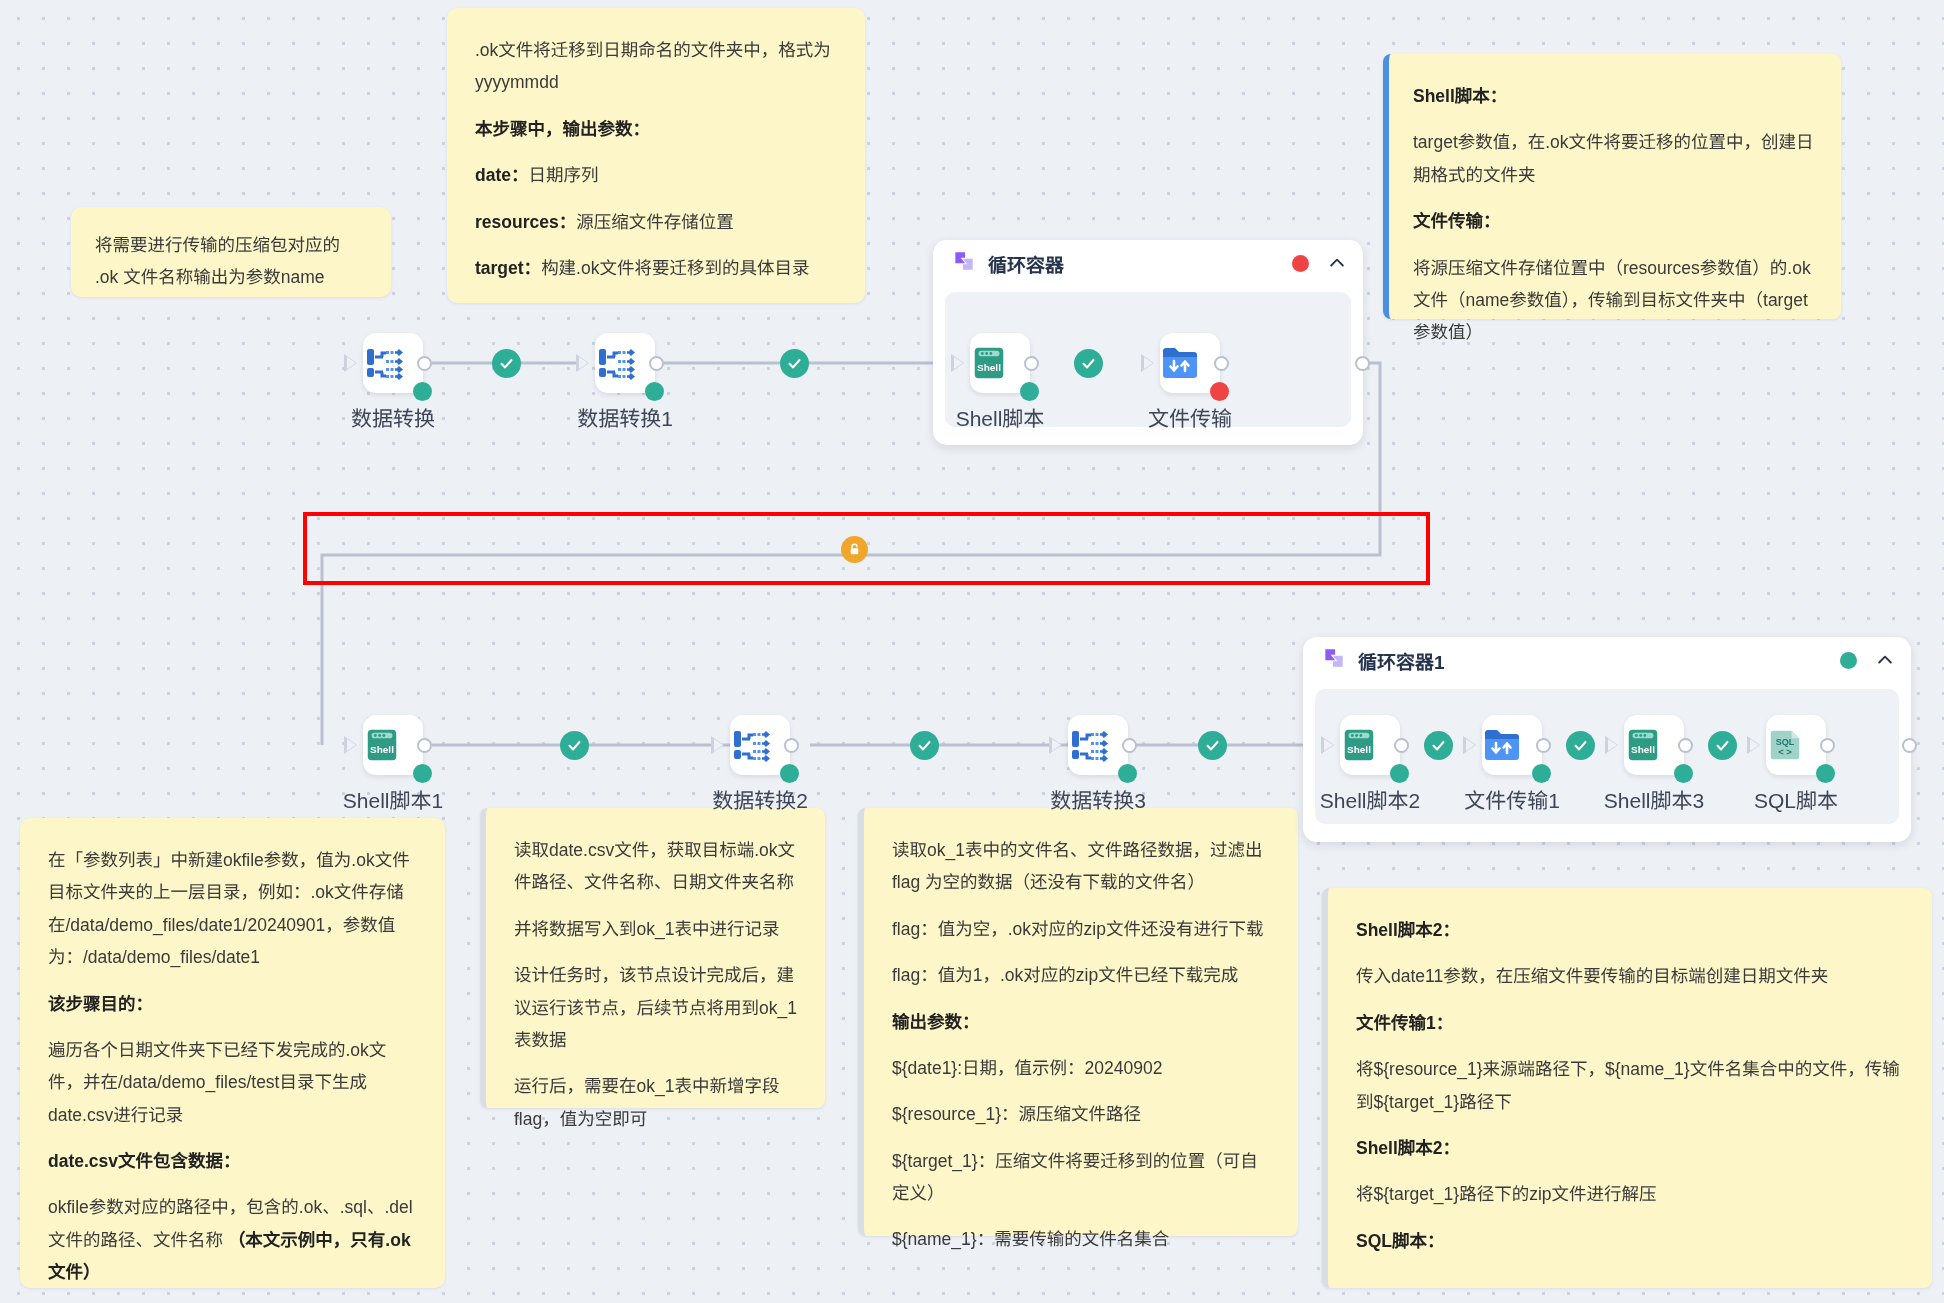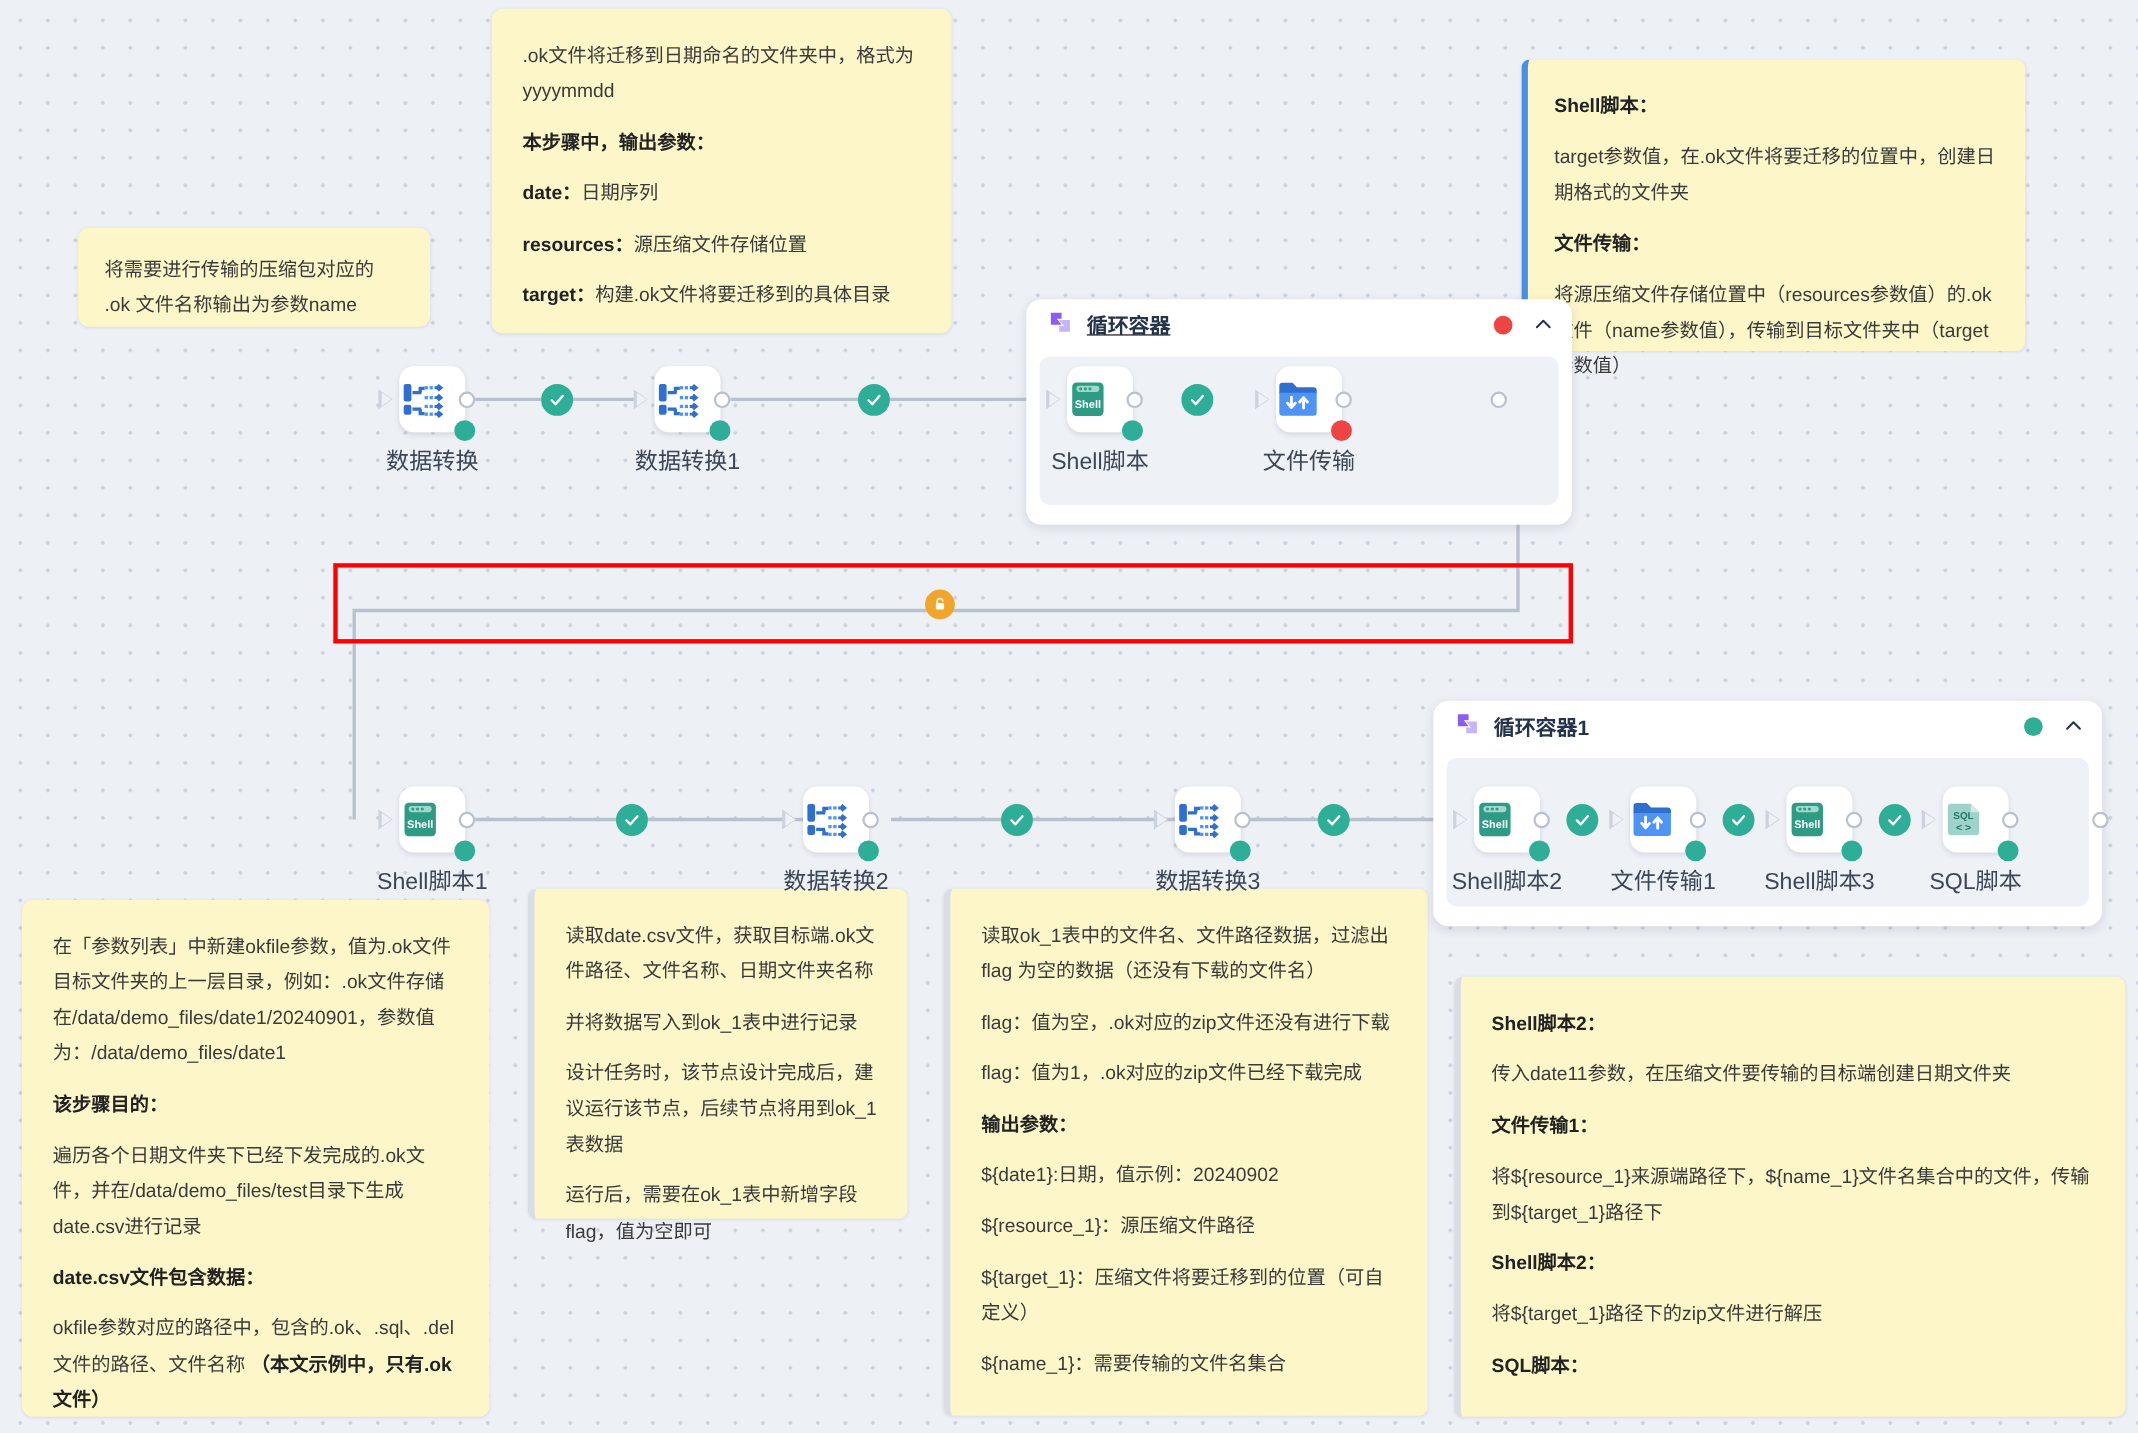--- a/index.html
+++ b/index.html
@@ -217,42 +217,42 @@
     <p>设计任务时，该节点设计完成后，需要运行任务，因为后续节点会使用到生成的date.csv表数据</p>
   </div>
 
   <div class="note grey-edge" style="left:480px; top:808px; width:345px; height:300px;">
     <p>读取date.csv文件，获取目标端.ok文件路径、文件名称、日期文件夹名称</p>
     <p>并将数据写入到ok_1表中进行记录</p>
     <p>设计任务时，该节点设计完成后，建议运行该节点，后续节点将用到ok_1表数据</p>
     <p>运行后，需要在ok_1表中新增字段flag，值为空即可</p>
   </div>
 
-  <div class="note grey-edge" style="left:858px; top:808px; width:440px; height:479px;">
+  <div class="note grey-edge" style="left:858px; top:808px; width:440px; height:428px;">
     <p>读取ok_1表中的文件名、文件路径数据，过滤出 flag 为空的数据（还没有下载的文件名）</p>
     <p>flag：值为空，.ok对应的zip文件还没有进行下载</p>
     <p>flag：值为1，.ok对应的zip文件已经下载完成</p>
     <p class="bold">输出参数：</p>
     <p>${date1}:日期，值示例：20240902</p>
     <p>${resource_1}：源压缩文件路径</p>
     <p>${target_1}：压缩文件将要迁移到的位置（可自定义）</p>
     <p>${name_1}：需要传输的文件名集合</p>
   </div>
 
   <div class="note grey-edge" style="left:1322px; top:888px; width:610px; height:400px;">
     <p class="bold">Shell脚本2：</p>
     <p>传入date11参数，在压缩文件要传输的目标端创建日期文件夹</p>
     <p class="bold">文件传输1：</p>
     <p>将${resource_1}来源端路径下，${name_1}文件名集合中的文件，传输到${target_1}路径下</p>
     <p class="bold">Shell脚本2：</p>
     <p>将${target_1}路径下的zip文件进行解压</p>
     <p class="bold">SQL脚本：</p>
   </div>
 
-  <div class="loop" style="left:933px; top:272px; width:496px; height:205px;text-decoration:underline;">
+  <div class="loop" style="left:933px; top:240px; width:430px; height:205px;">
     <div class="loop-head">
       <span>
         <svg width="26" height="26" viewBox="0 0 24 24" aria-hidden="true">
           <path d="M4 4 h9 v5 h-4 l4 5 h-9 z" fill="#8b5cf6"></path>
           <path d="M20 20 h-9 v-5 h4 l-4 -5 h9 z" fill="#c4b5fd"></path>
         </svg>
       </span>
       <span class="loop-title">循环容器</span>
       <span class="loop-head-right">
         <span class="hdot dot-red"></span>

